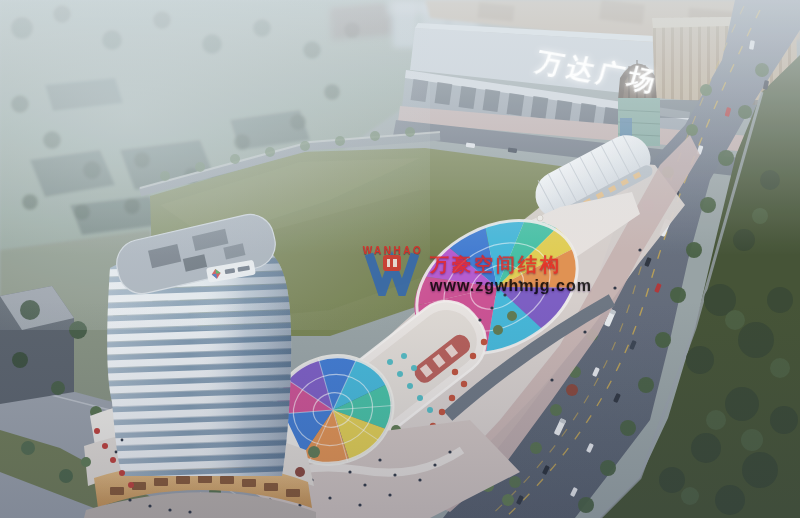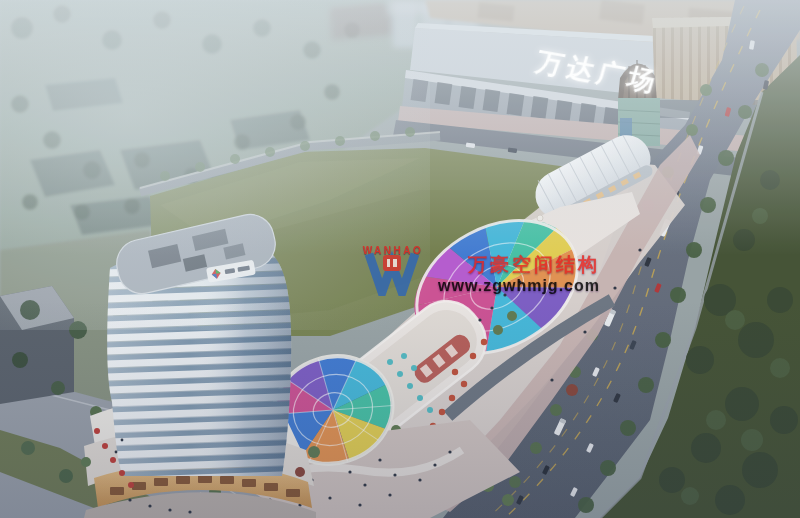--- a/index.html
+++ b/index.html
@@ -7,21 +7,21 @@
          background:#a7b0b0;font-family:"Liberation Sans","DejaVu Sans",sans-serif;}
   .scene svg{position:absolute;left:0;top:0;}
   .mall-sign-text{font-family:"DejaVu Sans","Liberation Sans",sans-serif;
     font-size:27px;font-weight:bold;fill:#fdfefe;letter-spacing:4px;
     filter:drop-shadow(0 0 3px rgba(255,255,255,.85));}
   .watermark{position:absolute;left:364px;top:250px;display:flex;align-items:flex-start;
     opacity:.82;pointer-events:none;}
   .wm-logo{display:flex;flex-direction:column;align-items:center;width:58px;}
   .wm-logo-text{font-size:10px;font-weight:bold;letter-spacing:2.5px;color:#e42320;
     margin-top:-5px;text-shadow:0 1px 1px rgba(40,0,60,.55);}
-  .wm-lines{margin-left:16px;padding-top:4px;text-align:right;}
+  .wm-lines{margin-left:8px;padding-top:4px;}
   .wm-line1{font-size:19px;font-weight:bold;letter-spacing:3px;color:#e42320;
     text-shadow:0 1px 2px rgba(40,0,70,.55);line-height:1.15;
     font-family:"DejaVu Sans","Liberation Sans",sans-serif;}
   .wm-line2{font-size:16px;font-weight:bold;letter-spacing:1px;color:#000000;
     text-shadow:0 1px 2px rgba(40,0,70,.55);line-height:1.3;}
 </style>
 </head>
 <body>
 
 <div class="scene">

